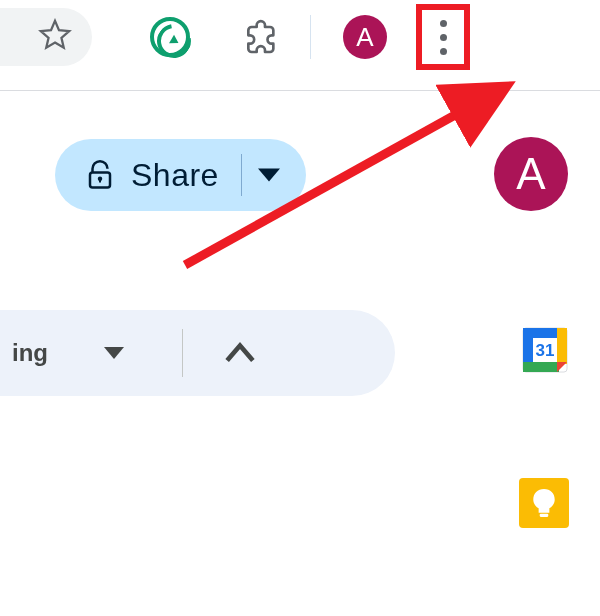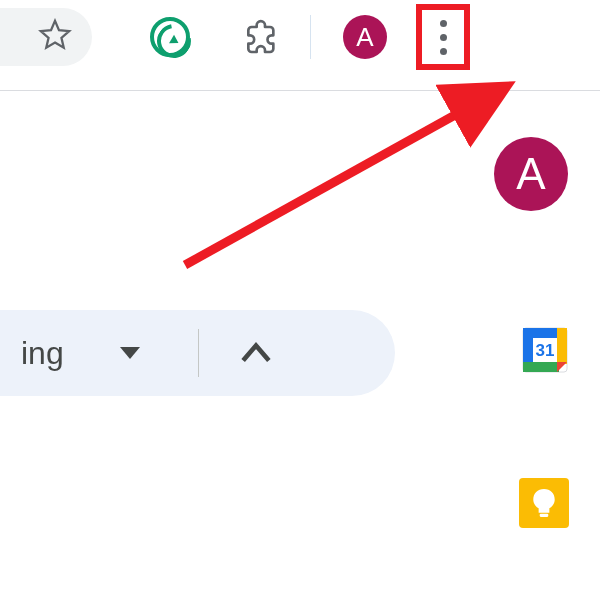--- a/index.html
+++ b/index.html
@@ -150,23 +150,24 @@
       width: 395px;
       height: 86px;
       background: #edf2fa;
       border-top-right-radius: 44px;
       border-bottom-right-radius: 44px;
       display: flex;
       align-items: center;
       color: #444746;
     }
     .toolbar-text {
-      font-size: 32px;
-      padding-left: 21px;
+      font-size: 24px;
+      padding-left: 12px;
       padding-right: 56px;
+      font-weight: bold;
     }
     .tb-caret svg { width: 20px; height: 16px; display:block;}
     .tb-sep {
       width: 1px; height: 48px;
       background: #c4c7c5;
       margin: 0 42px 0 58px;
     }
     .tb-up svg { width: 30px; height: 24px; display:block;}
     .side-icon {
       position: absolute;
@@ -217,20 +218,37 @@
     <span></span>
       <span></span>
       <span></span>
     <div class="red-box"></div>
   </div>
 </div>
 
 <div class="divider"></div>
 
 <div class="doc-header">
+  <div class="share-btn">
+    <span class="lock">
+      <svg viewBox="0 0 24 24">
+          <path fill="none" stroke="#001d35" stroke-width="2" d="M6 10V7a6 6 0 0 1 6-6 6 6 0 0 1 6 6"></path>
+          <rect x="4" y="10" width="16" height="12" rx="2" fill="none" stroke="#001d35" stroke-width="2"></rect>
+          <circle cx="12" cy="15" r="1.8" fill="#001d35"></circle>
+          <rect x="11.2" y="15" width="1.6" height="3" fill="#001d35"></rect>
+        </svg>
+    </span>
+    <span class="share-txt">Share</span>
+    <div class="share-sep"></div>
+    <span class="share-caret">
+      <svg viewBox="0 0 10 6">
+          <path d="M0 0 L10 0 L5 6 Z" fill="#001d35"></path>
+        </svg>
+    </span>
+  </div>
   <div class="avatar-large">
     <span>A</span>
   </div>
 </div>
 
 <div class="toolbar-pill">
   <span class="toolbar-text">ing</span>
   <span class="tb-caret">
     <svg viewBox="0 0 10 6">
         <path d="M0 0 L10 0 L5 6 Z" fill="#444746"></path>

